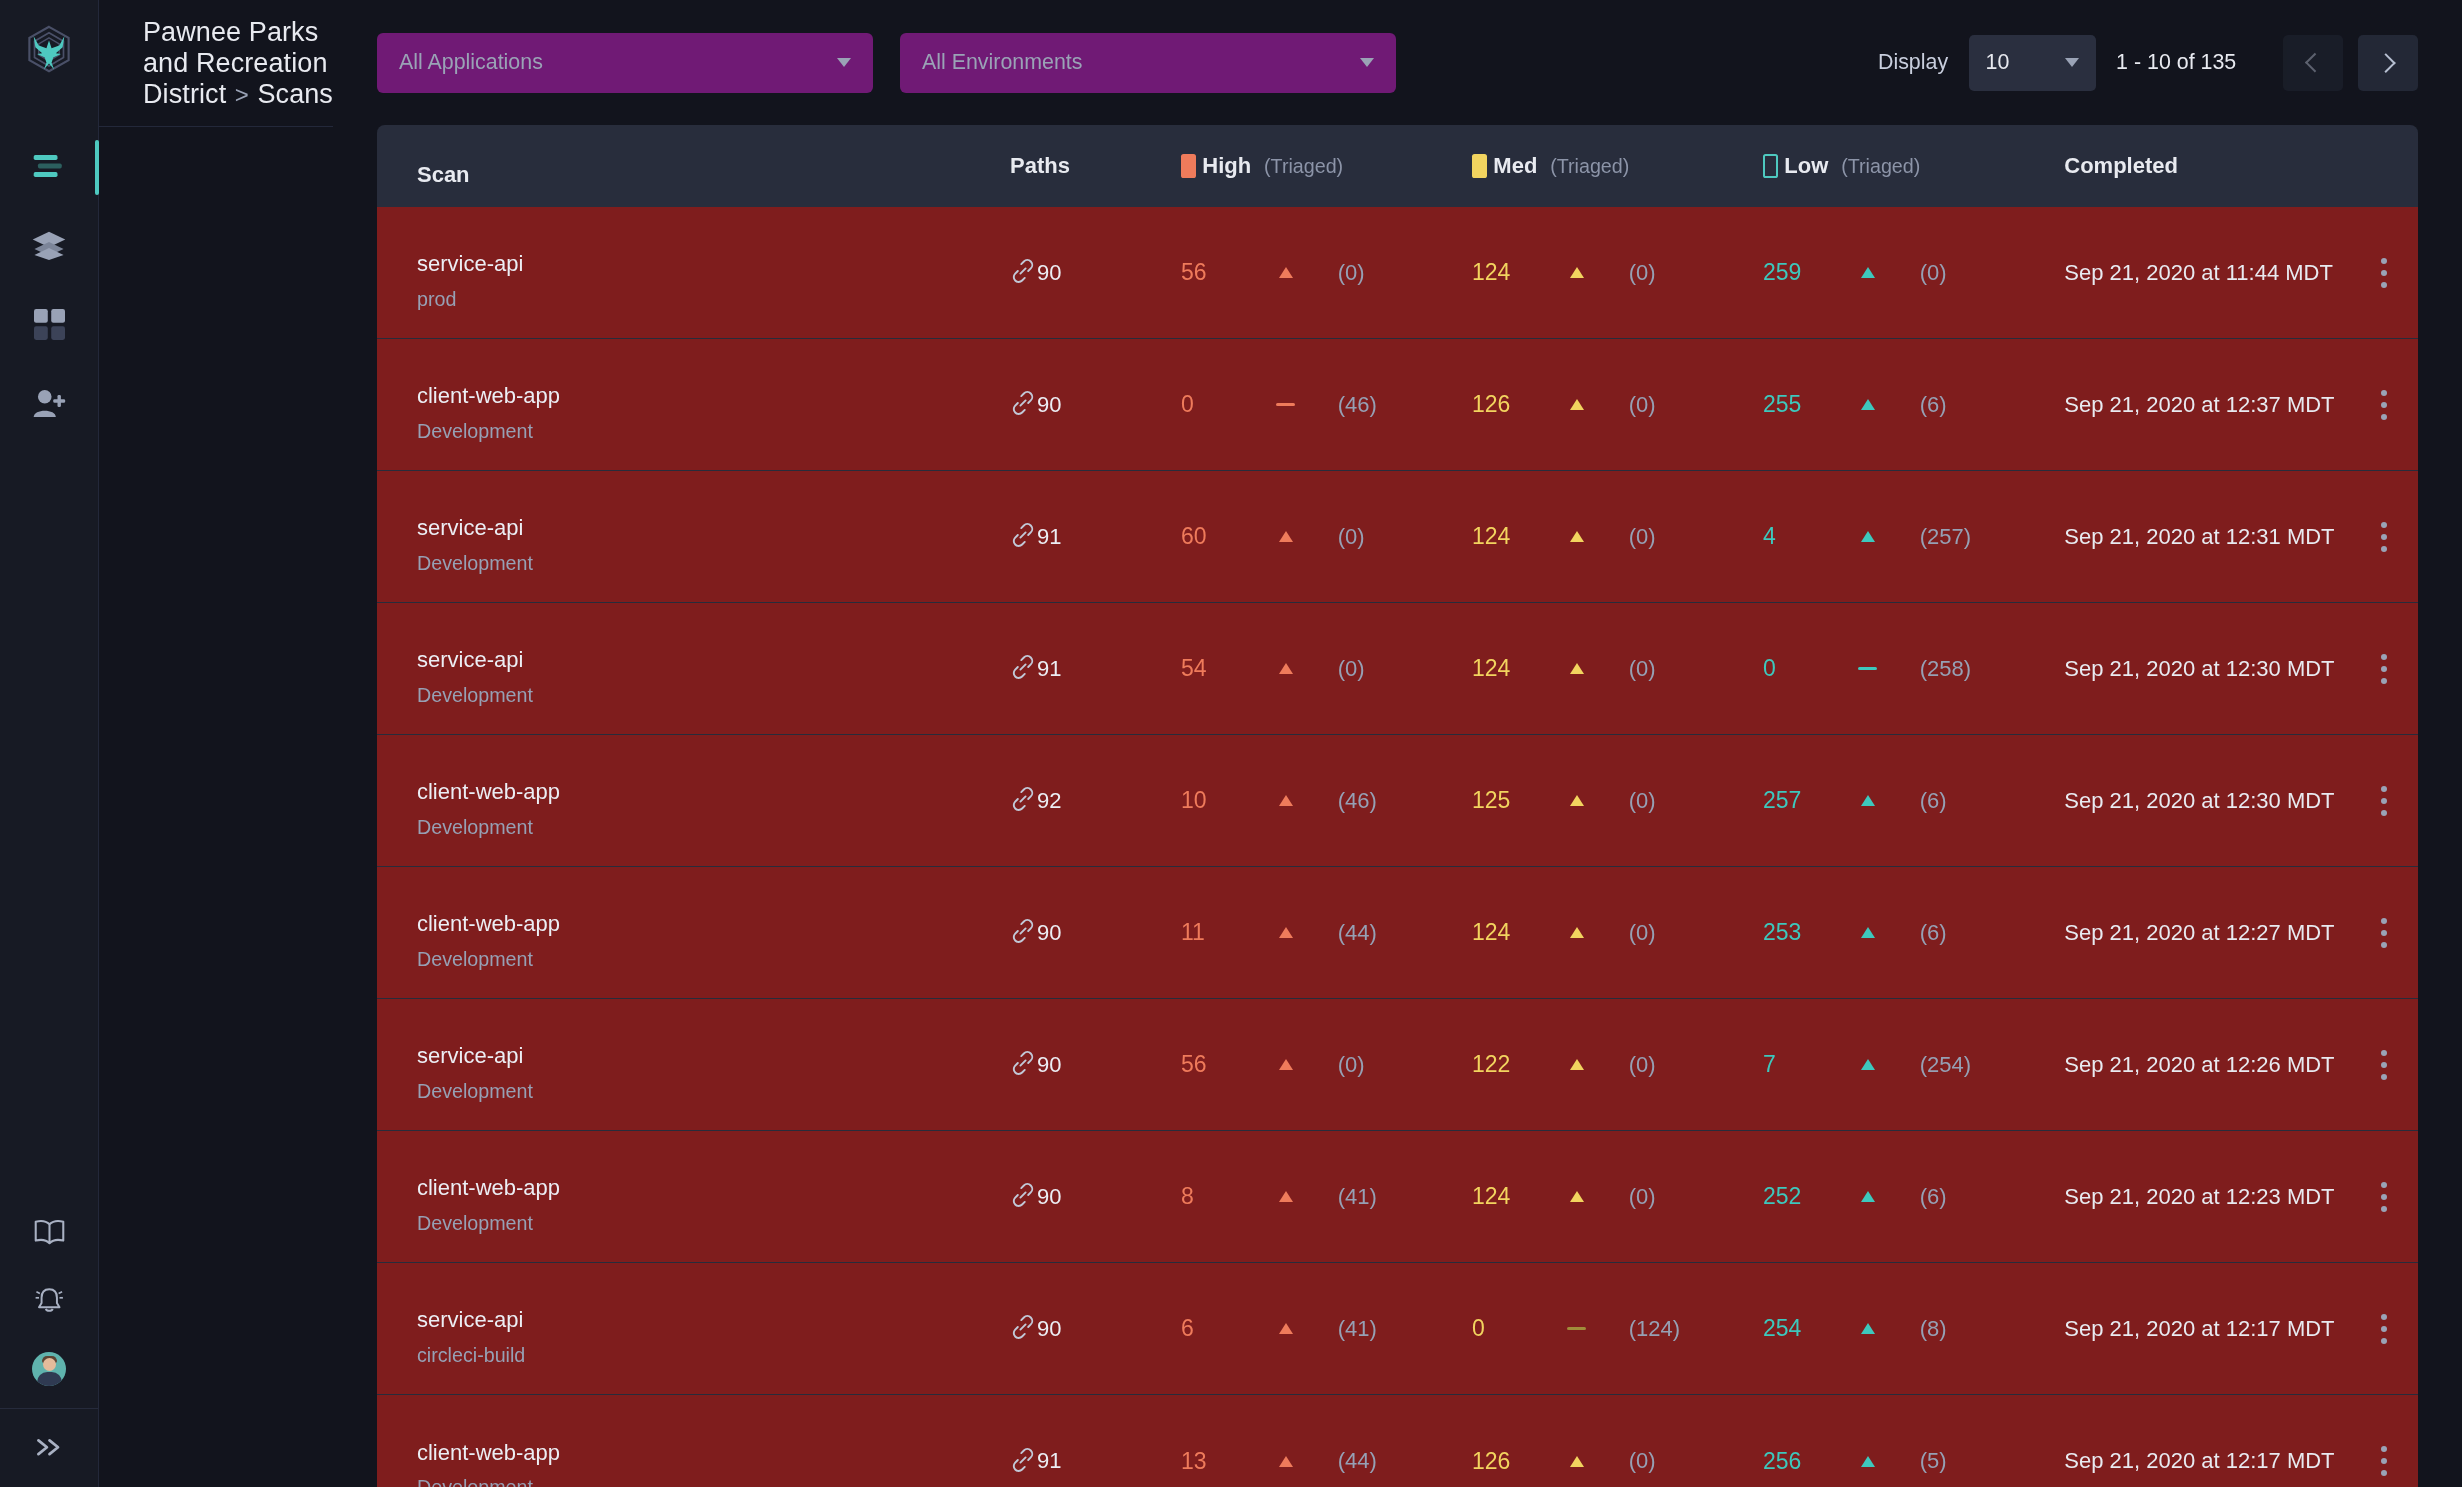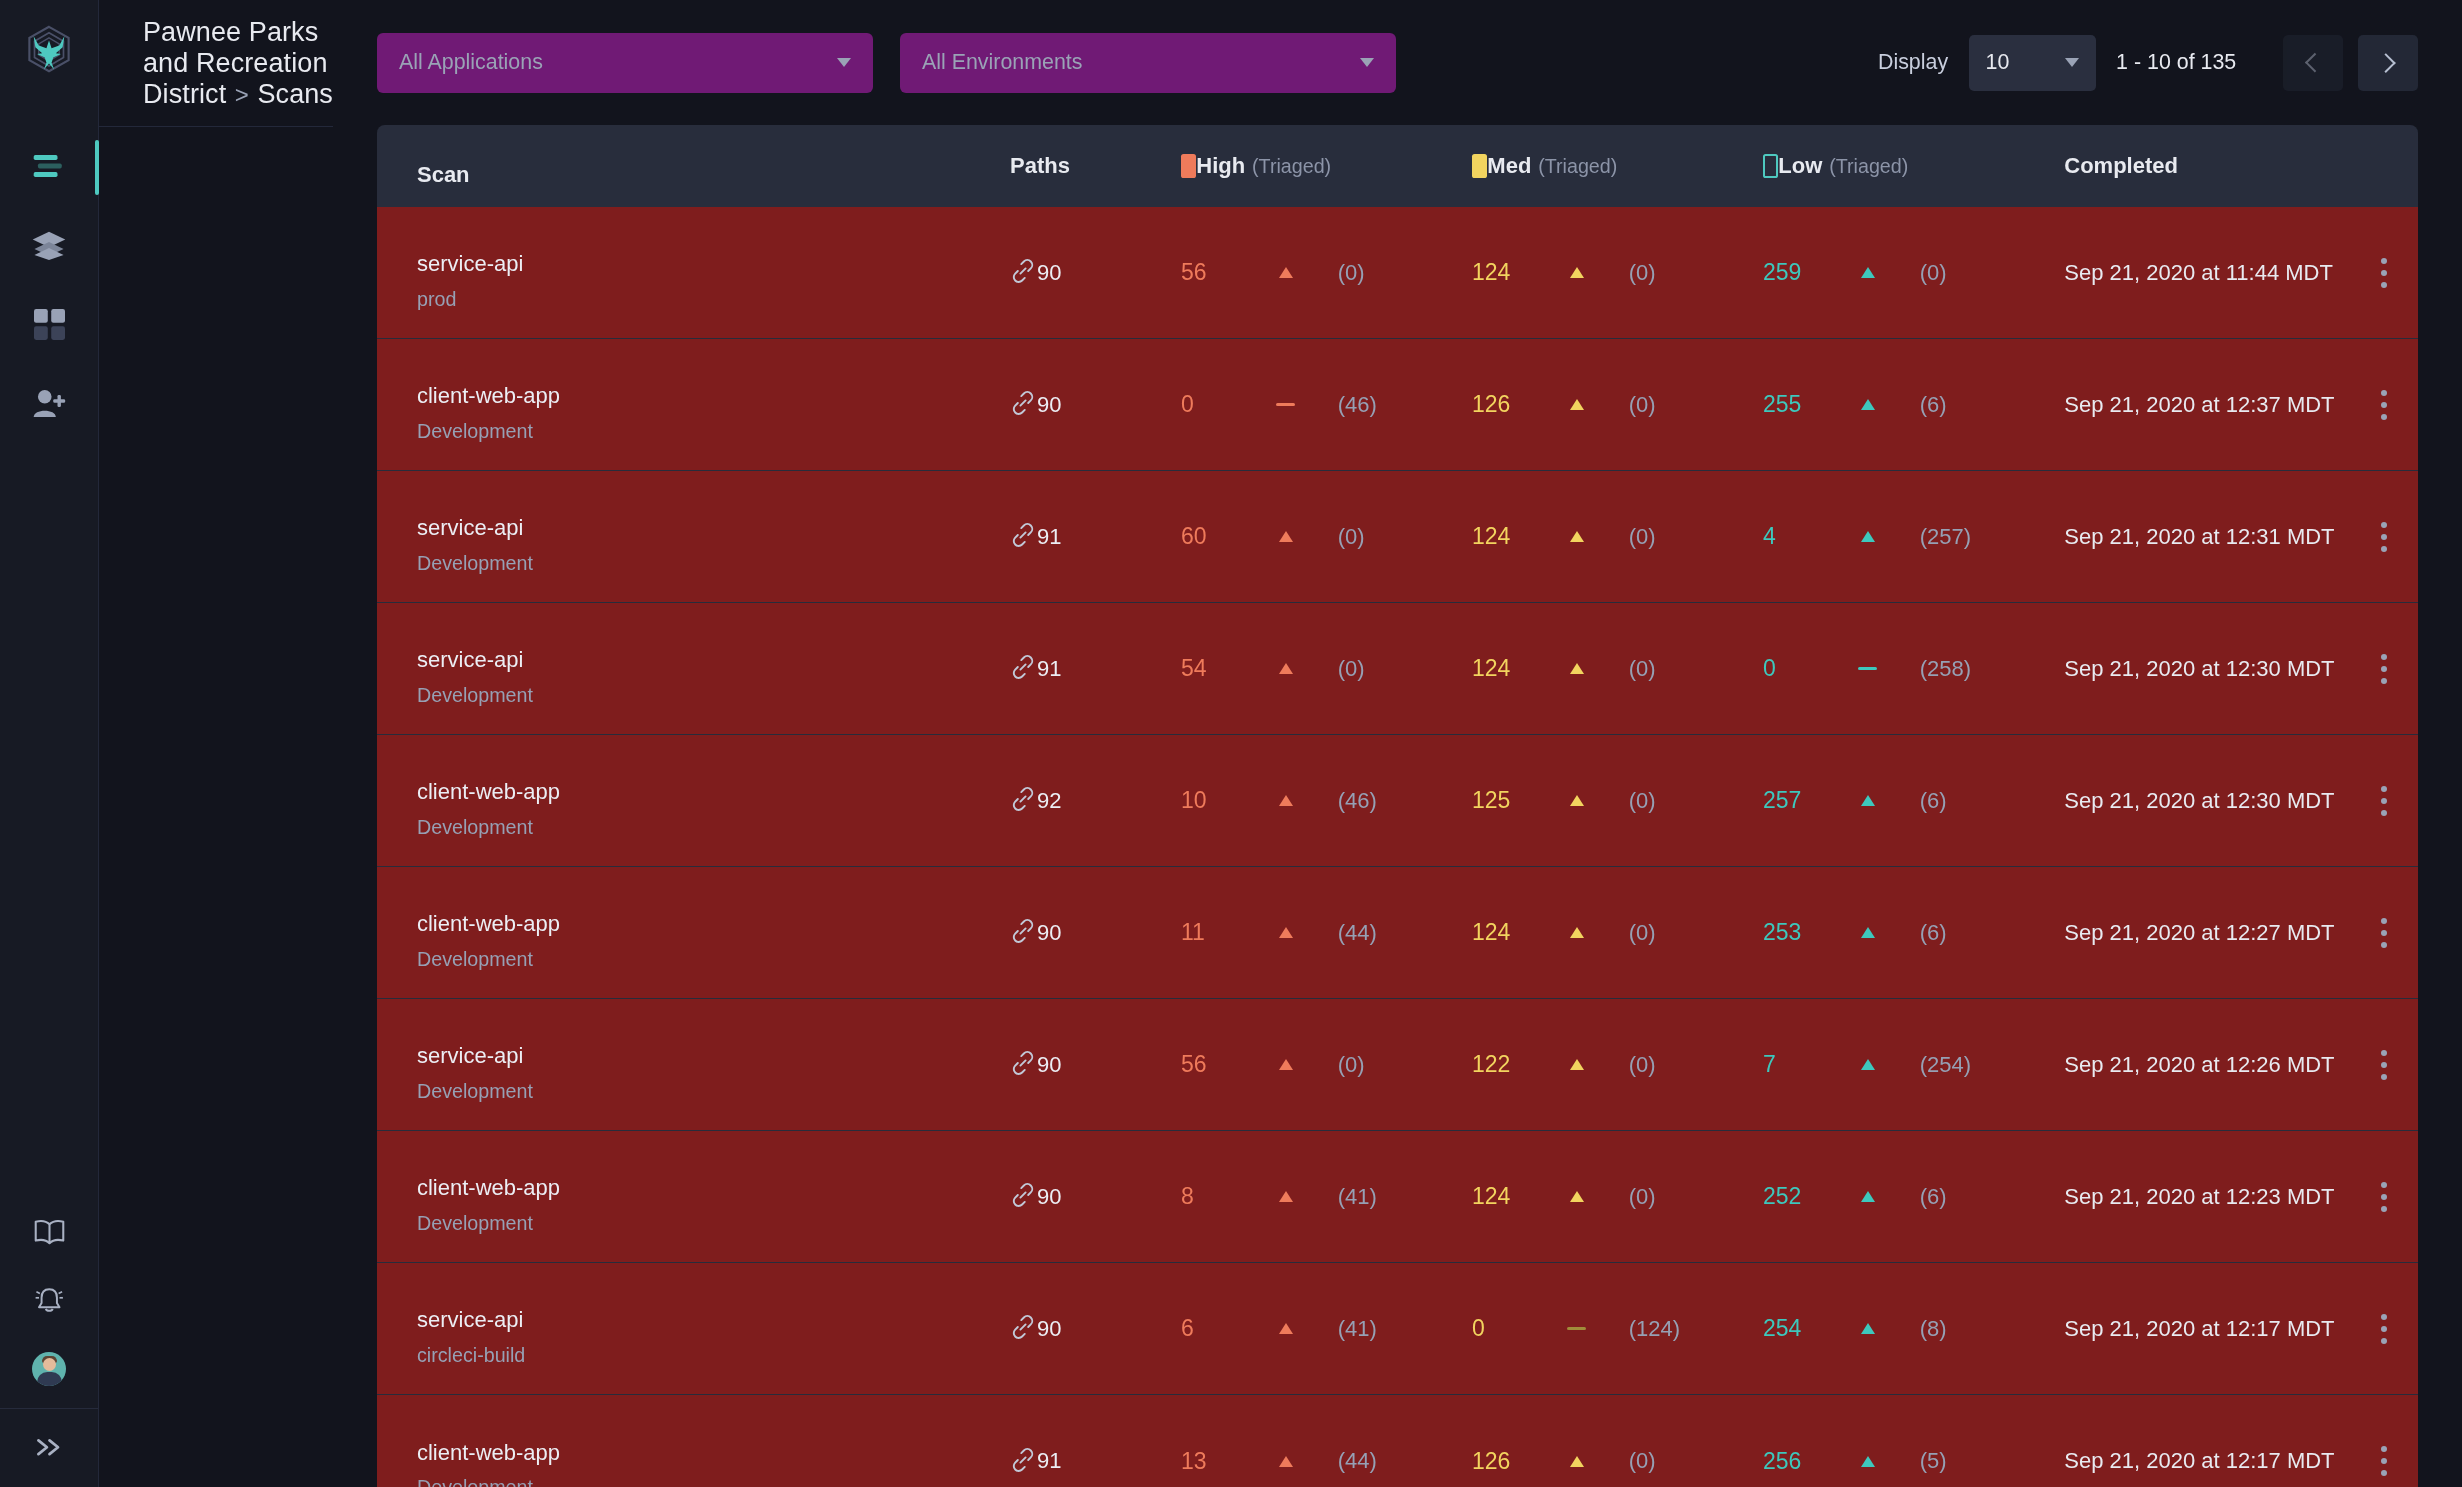--- a/index.html
+++ b/index.html
@@ -100,21 +100,21 @@
   }
   .row:last-child { border-bottom:none; }
 
   .c-scan   { width:633px; flex:0 0 633px; padding-left:40px;margin-top:17px; }
   .c-paths  { width:171px; flex:0 0 171px; }
   .c-sev    { width:291px; flex:0 0 291px;gap:28px; }
   .c-done   { flex:1 1 auto; padding-left:10.3px; }
   .c-kebab  { width:68px; flex:0 0 68px; display:flex; justify-content:center; }
 
   .th { font-size:22px; color:#e8eaf0; font-weight:bold; }
-  .th-sev { display:flex; align-items:center; gap:0; }
+  .th-sev { display:flex; align-items:center; gap:6px; }
   .sw { width:15.4px; height:24px; border-radius:2.6px; }
   .sw.high { background:#ef7b5b; }
   .sw.med  { background:#f2d45f; }
   .sw.low  { background:transparent; border:2.6px solid #4ec9c0; }
   .th-triaged { font-size:19.7px; color:#8c94a8; font-weight:normal; margin-left:6.8px; }
 
   .scan-name { font-size:22px; color:#eceef4; margin-bottom:10.3px; }
   .scan-env  { font-size:19.7px; color:#97a0b4; }
 
   .paths-cell { display:flex; align-items:center; gap:1px; }

